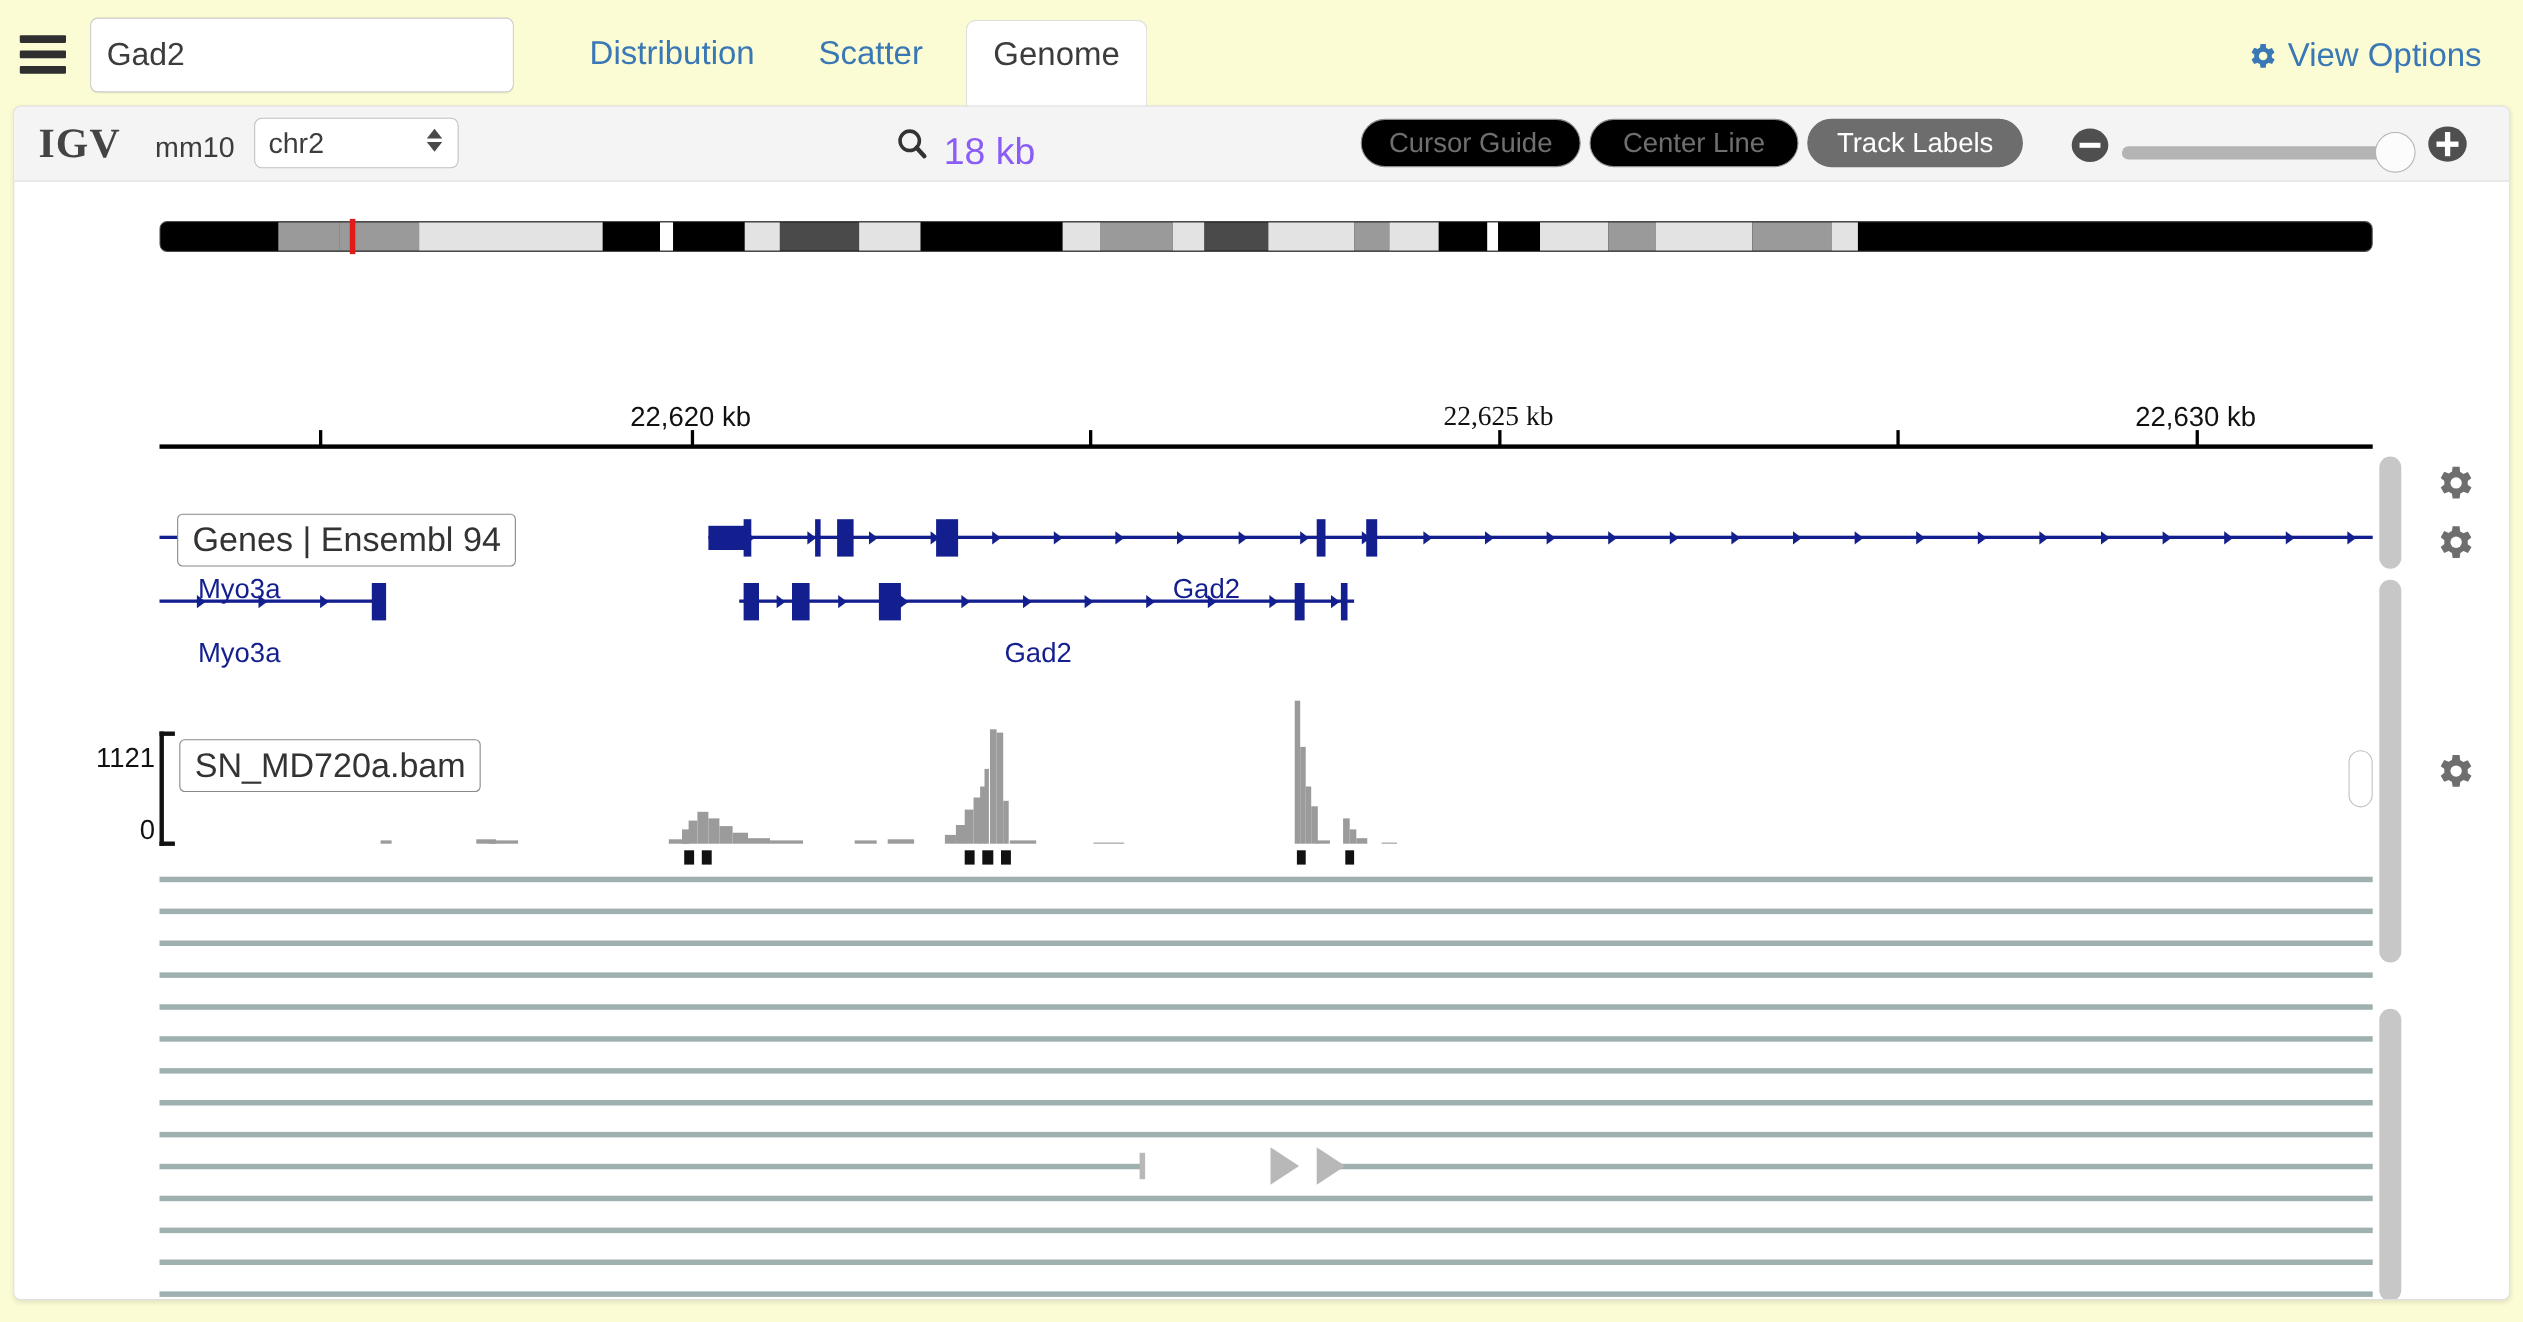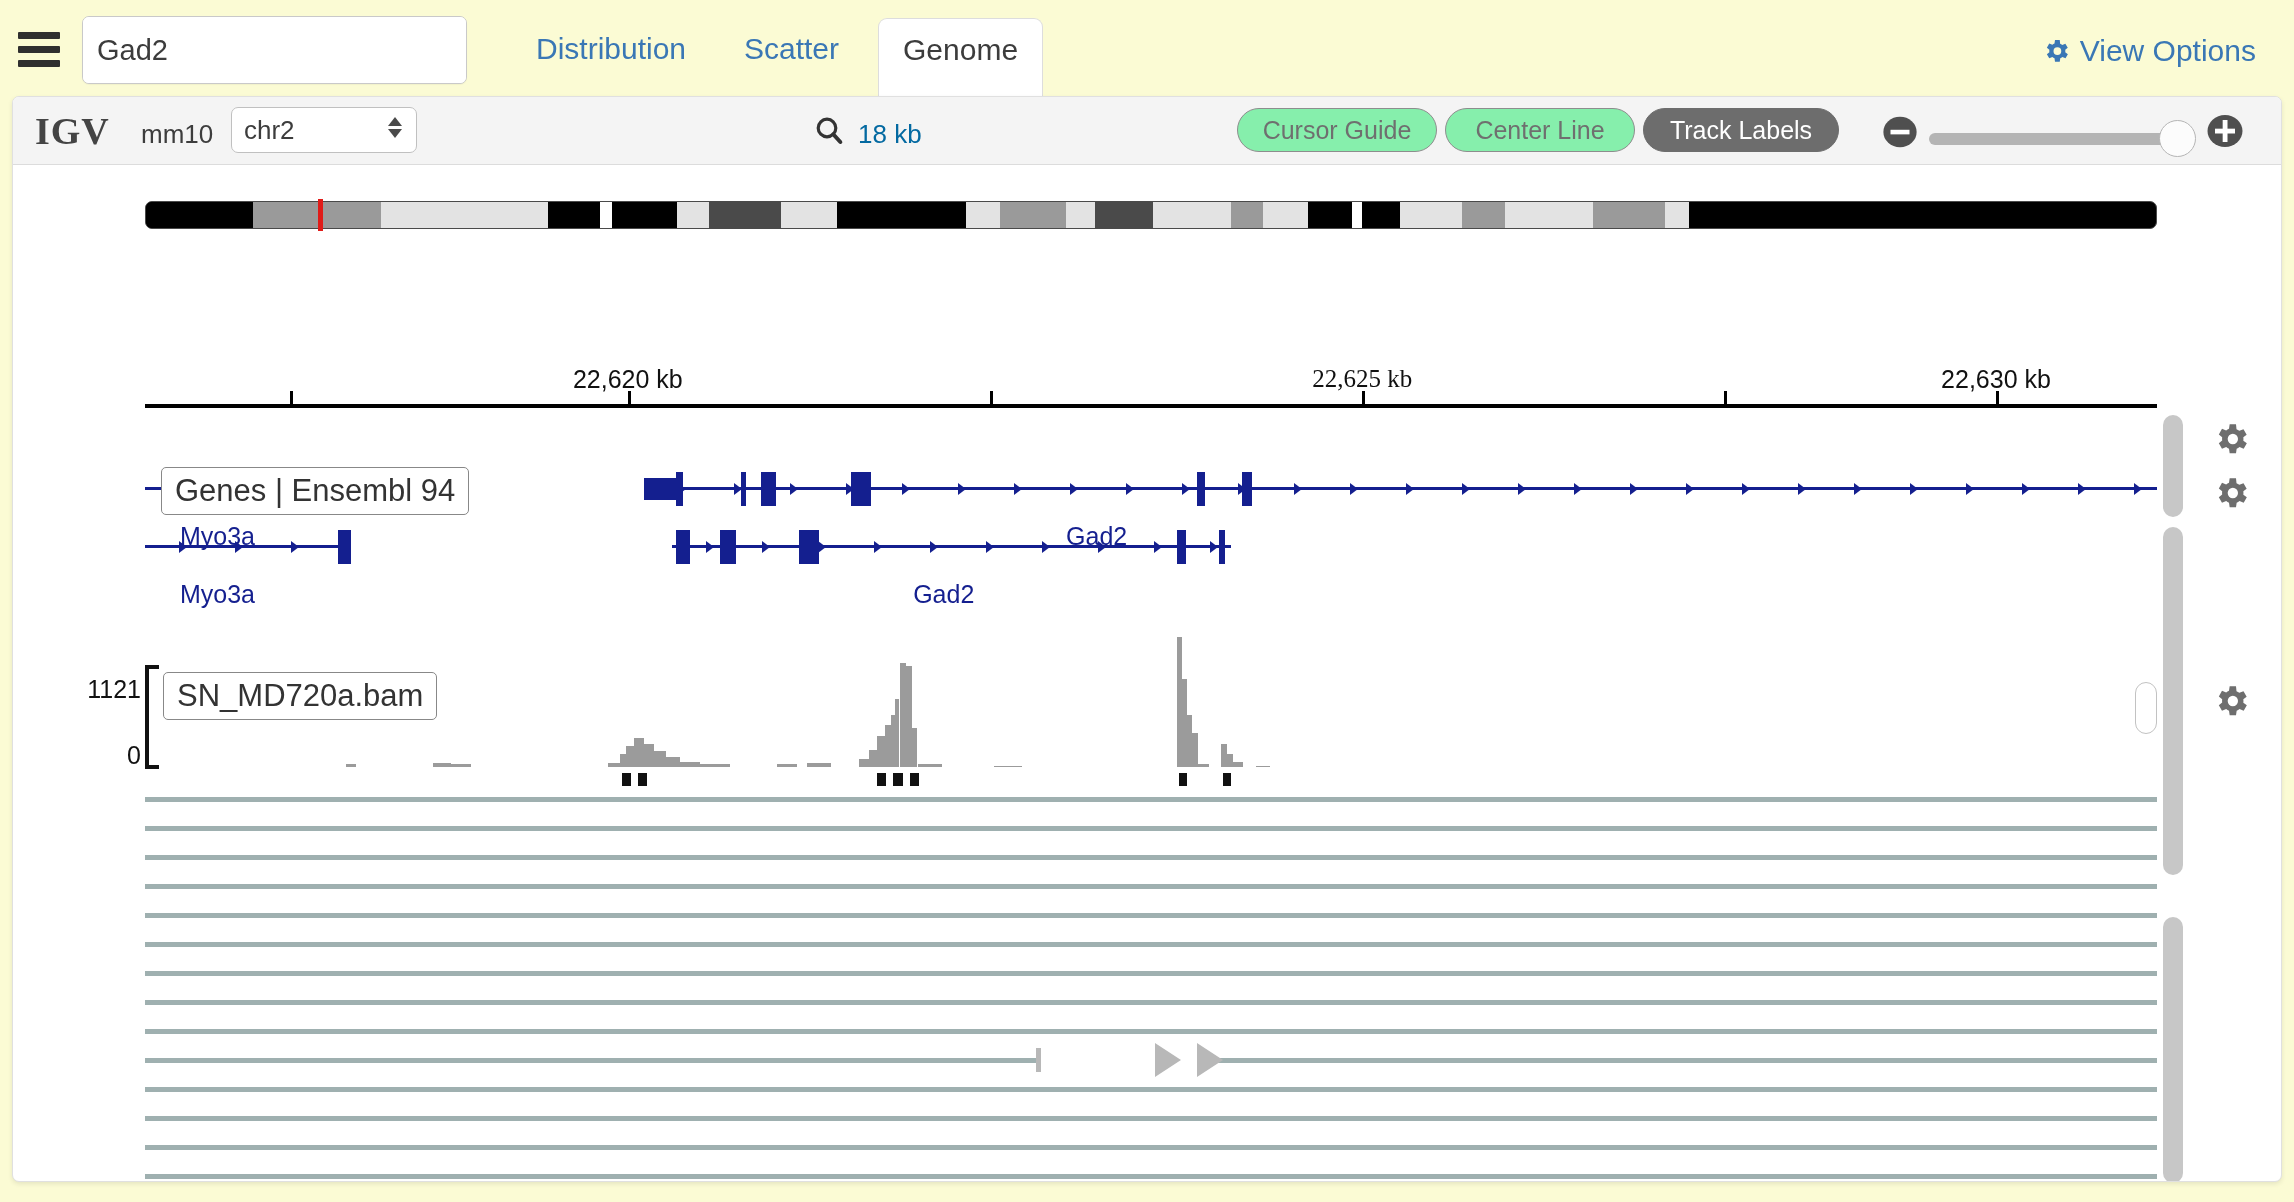--- a/index.html
+++ b/index.html
@@ -122,27 +122,27 @@
     border: 1px solid #c0c0c0; border-radius: 7px;
     background: #fff;
     font-size: 26px; color: #333;
     padding: 0 10px;
     display: flex; align-items: center; justify-content: center;
     outline: none;
   }
   #locussearch { position: absolute; left: 800px; top: 16px; cursor: pointer; }
   #widthlabel {
     position: absolute; left: 845px; top: 22px;
-    font-size: 26px; color: #0369a1;
+    font-size: 34px; color: #8b5cf6;
   }
 
   .pillbtn {
     position: absolute; top: 11px; height: 44px;
     border: 1px solid #8d8d8d; border-radius: 22px;
-    background: #86efac; color: #6f6f6f;
+    background: #000000; color: #6f6f6f;
     font-size: 25px;
     display: flex; align-items: center; justify-content: center;
     cursor: pointer;
   }
   #btn-cursorguide { left: 1224px; width: 200px; }
   #btn-centerline  { left: 1432px; width: 190px; }
   #btn-tracklabels {
     left: 1630px; width: 196px;
     background: #6d6d6d; color: #fff; border-color: #6d6d6d;
   }

